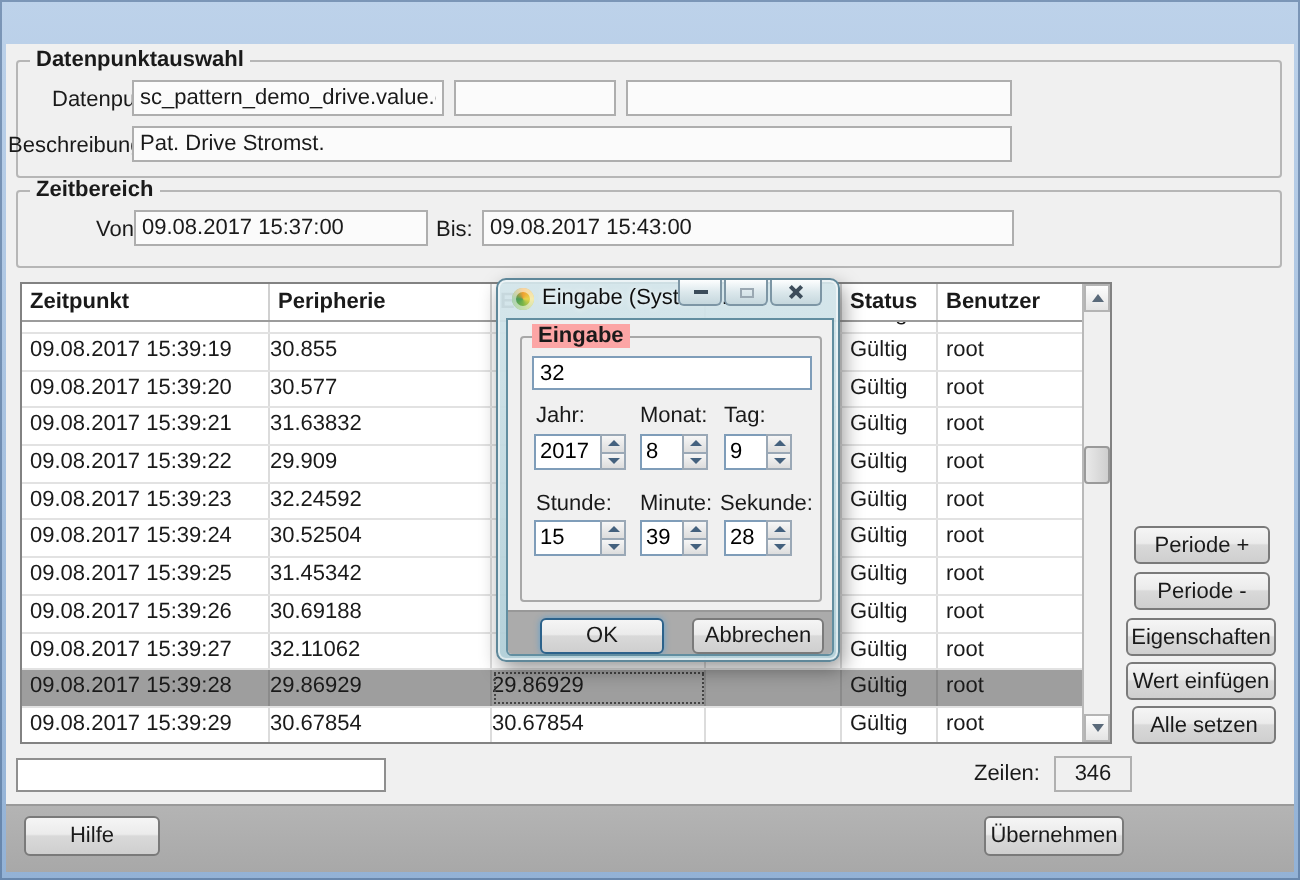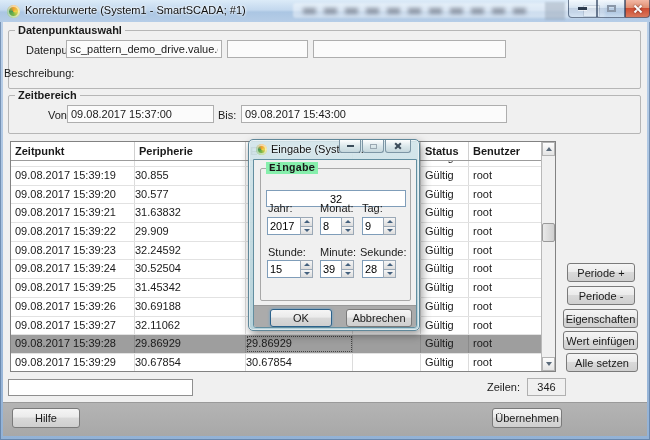--- a/index.html
+++ b/index.html
@@ -111,22 +111,22 @@
              background:linear-gradient(#fdfefe,#dce8ec 50%,#c5d7dd); display:flex; align-items:center; justify-content:center; }
   #dbtn-min { left:90px; width:22px; }  #dbtn-max { left:113px; width:22px; }  #dbtn-close { left:136px; width:26px; }
   .dglyph-min { width:7px; height:2px; background:#3c4c5a; }
   .dglyph-max { width:7px; height:5px; border:1px solid #9aa8b2; }
   .dglyph-close { position:relative; width:8px; height:8px; }
   .dglyph-close::before,.dglyph-close::after { content:""; position:absolute; left:3px; top:0; width:2px; height:8px; background:#3c4c5a; }
   .dglyph-close::before { transform:rotate(45deg); } .dglyph-close::after { transform:rotate(-45deg); }
 
   #dlg-body { position:absolute; left:4px; top:19px; width:164px; height:169px; background:#f0f0f0; border:1px solid #628ea0; border-radius:0 0 3px 3px; overflow:hidden; }
   #dlgGroup { position:absolute; left:6px; top:8px; width:151px; height:133px; border:1px solid #a8a8a8; border-radius:2px; }
-  #dlgGroupLabel { position:absolute; top:-7px; left:5px; background:#86efac; padding:0 3px; font-weight:bold;font-family:Liberation Mono, monospace; }
-  #dlgInput { position:absolute; left:12px; top:30px; width:140px; height:17px; background:#fff; border:1px solid #7f9db9; font-family:"Liberation Sans",sans-serif; font-size:11px; padding:0 3px;text-align:center; }
+  #dlgGroupLabel { position:absolute; top:-7px; left:5px; background:#fca5a5; padding:0 3px; font-weight:bold; }
+  #dlgInput { position:absolute; left:12px; top:18px; width:140px; height:17px; background:#fff; border:1px solid #7f9db9; font-family:"Liberation Sans",sans-serif; font-size:11px; padding:0 3px; }
   .dlbl { position:absolute; height:12px; line-height:12px; white-space:nowrap; }
   #lblJahr{left:14px;top:42px;} #lblMonat{left:66px;top:42px;} #lblTag{left:108px;top:42px;}
   #lblStunde{left:14px;top:86px;} #lblMinute{left:66px;top:86px;text-align:right;} #lblSekunde{left:106px;top:86px;}
   .spinwrap { position:absolute; height:28px; display:flex; }
   #spJahr{left:13px;top:57px;} #spMonat{left:66px;top:57px;} #spTag{left:108px;top:57px;}
   #spStunde{left:13px;top:100px;} #spMinute{left:66px;top:100px;} #spSekunde{left:108px;top:100px;}
   .spinval { height:18px; background:#fff; border:1px solid #7f9db9; border-right:none; font-family:"Liberation Sans",sans-serif; font-size:11px; padding:0 2px; }
   .w33{width:33px;} .w21{width:21px;}
   .spinbtns { width:13px; height:18px; display:flex; flex-direction:column; }
   .spinbtn { flex:1; background:linear-gradient(#f6f6f6,#dddddd); border:1px solid #9aa8b6; display:flex; align-items:center; justify-content:center; }
@@ -136,48 +136,32 @@
   #dlgFooter { position:absolute; left:0; top:145px; width:164px; height:24px; background:#ababab; border-top:1px solid #989898; }
   #btnOk { left:16px; top:3px; width:62px; height:18px; position:absolute; border-color:#2c628b; box-shadow:0 0 3px rgba(90,160,210,.9); }
   #btnAbbrechen { left:92px; top:3px; width:66px; height:18px; position:absolute; }
   .dlgbtn { display:flex; align-items:center; justify-content:center; background:linear-gradient(#f5f5f5,#ebebeb 45%,#d9d9d9 50%,#cfcfcf); border:1px solid #7a7a7a; border-radius:3px; font-size:11px; }
 </style>
 </head>
 <body>
 
 <div id="window">
 
-  <div id="titlebar">
-    <div class="glass-blob"></div>
-    <div class="glass-smudge"></div>
-    <div class="glass-strip"></div>
-    <div class="glass-box"></div>
-    <span id="title-icon"></span>
-    <span id="title-text">Korrekturwerte (System1 - SmartSCADA; #1)</span>
-    <div class="capbtn" id="btn-min">
-        <span class="glyph-min"></span>
-      </div>
-    <div class="capbtn" id="btn-max">
-        <span class="glyph-max"></span>
-      </div>
-    <div class="capbtn" id="btn-close">
-        <span class="glyph-close"></span>
-      </div>
-  </div>
 
   <div id="content-bg"></div>
 
   <div class="groupbox" id="grpDaten">
     <span class="grouplabel">Datenpunktauswahl</span>
   </div>
   <span class="flabel" id="lblDatenpunkt">Datenpunkt:</span>
   <input class="field" id="fldDatenpunkt" value="sc_pattern_demo_drive.value.current" style="">
   <input class="field" id="fldDp2" style="">
   <input class="field" id="fldDp3" style="">
   <span class="flabel" id="lblBeschreibung">Beschreibung:</span>
+  <input class="field" id="fldBeschreibung" value="Pat. Drive Stromst." style="">
 
   <div class="groupbox" id="grpZeit">
     <span class="grouplabel">Zeitbereich</span>
   </div>
   <span class="flabel" id="lblVon">Von:</span>
   <input class="field" id="fldVon" value="09.08.2017 15:37:00" style="">
   <span class="flabel" id="lblBis">Bis:</span>
   <input class="field" id="fldBis" value="09.08.2017 15:43:00" style="">
 
   <div id="table">

